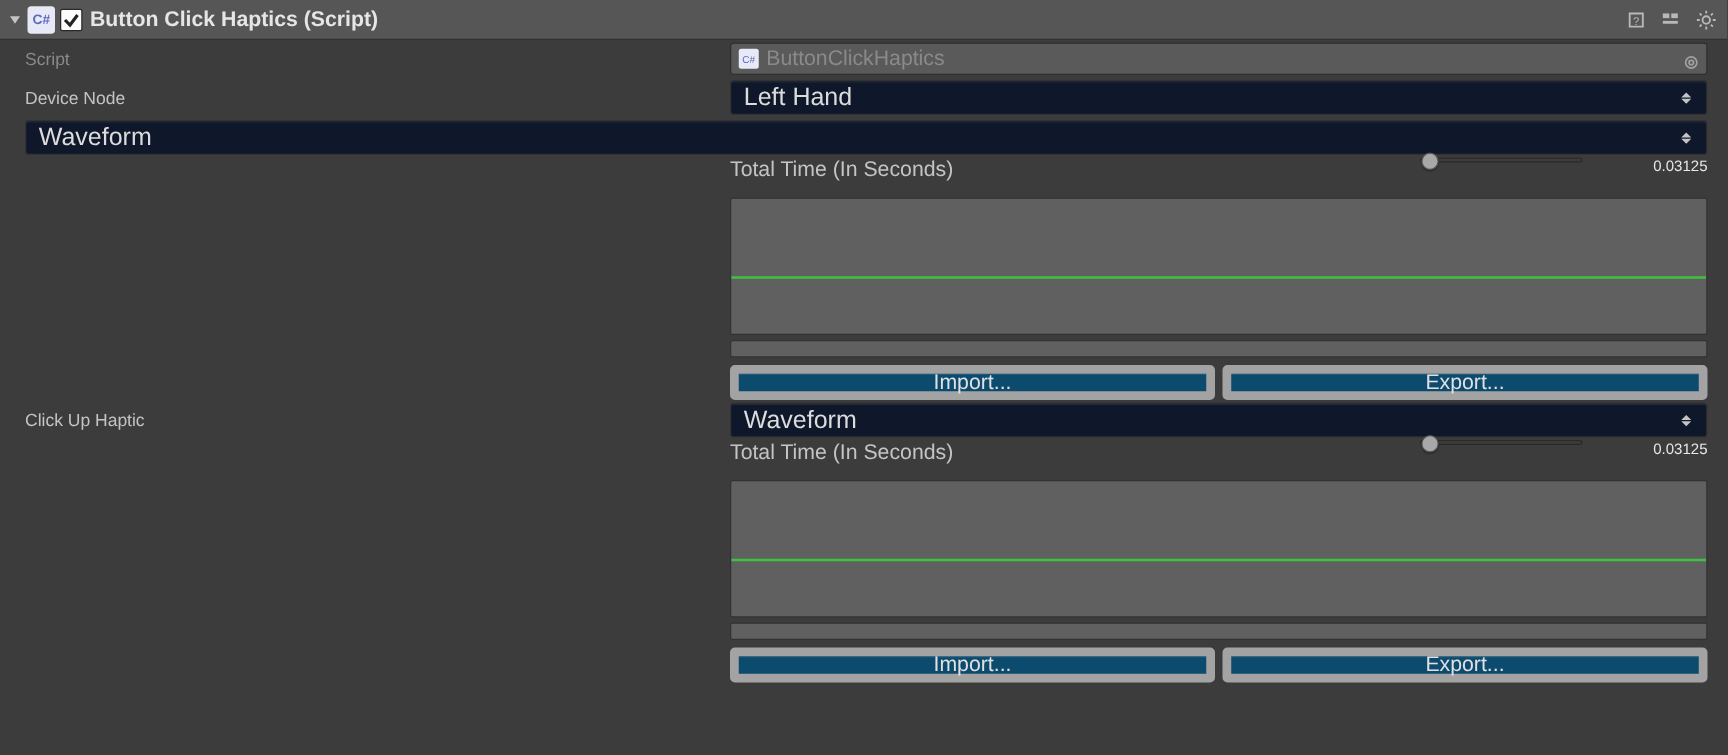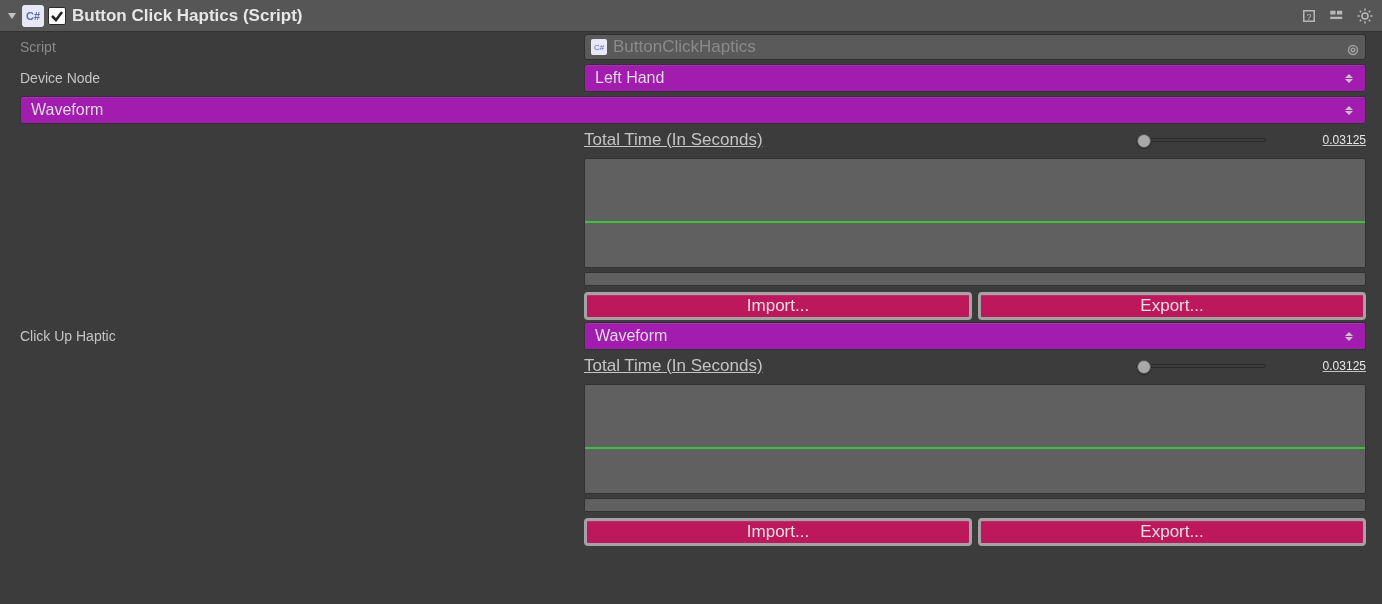--- a/index.html
+++ b/index.html
@@ -108,48 +108,47 @@
   }
   .object-field .target {
     position: absolute; right: 6px; width: 12px; height: 12px;
   }
   .object-field .target svg { width:12px; height:12px; stroke:#a0a0a0; fill:none; stroke-width:1.4; }
 
   .dropdown {
     display: flex;
     align-items: center;
     justify-content: space-between;
-    background: #a21caf;
+    background: #0f172a;
     border: 1px solid #323232;
     border-radius: 3px;
     height: 28px;
     padding: 0 10px;
     color: #dcdcdc;
-    font-size: 16px;
+    font-size: 20px;
     box-shadow: inset 0 1px 0 rgba(255,255,255,0.08);
   }
   .dropdown .arrows {
     width: 10px; display:flex; flex-direction:column; gap:1px;
   }
   .dropdown .arrows span{
     width:0; height:0; border-left:4px solid transparent; border-right:4px solid transparent;
   }
   .dropdown .arrows .up{ border-bottom:4px solid #c4c4c4; }
   .dropdown .arrows .down{ border-top:4px solid #c4c4c4; }
 
   .section {
     padding-left: 584px;
     padding-right: 16px;
   }
   .time-row {
     display: flex;
-    align-items: center;
+    align-items: flex-start;
     height: 28px;
     gap: 8px;
-    text-decoration: underline;
   }
   .time-label { color: #c4c4c4; font-size: 17px; flex: 1; }
   .slider {
     width: 130px;
     height: 4px;
     background: #3c3c3c;
     border: 1px solid #2a2a2a;
     border-radius: 2px;
     position: relative;
     margin-right: 6px;
@@ -193,22 +192,22 @@
     margin-top: 4px;
   }
   .buttons-row {
     display: flex;
     gap: 6px;
     margin-top: 6px;
   }
   .btn {
     flex: 1;
     height: 28px;
-    background: #be185d;
-    border: 3px solid #a3a3a3;
+    background: #0c4a6e;
+    border: 7px solid #a3a3a3;
     border-radius: 4px;
     color: #e0e0e0;
     font-size: 17px;
     display: flex;
     align-items: center;
     justify-content: center;
     box-shadow: inset 0 1px 0 rgba(255,255,255,0.08);
     cursor: pointer;
   }
 </style>

